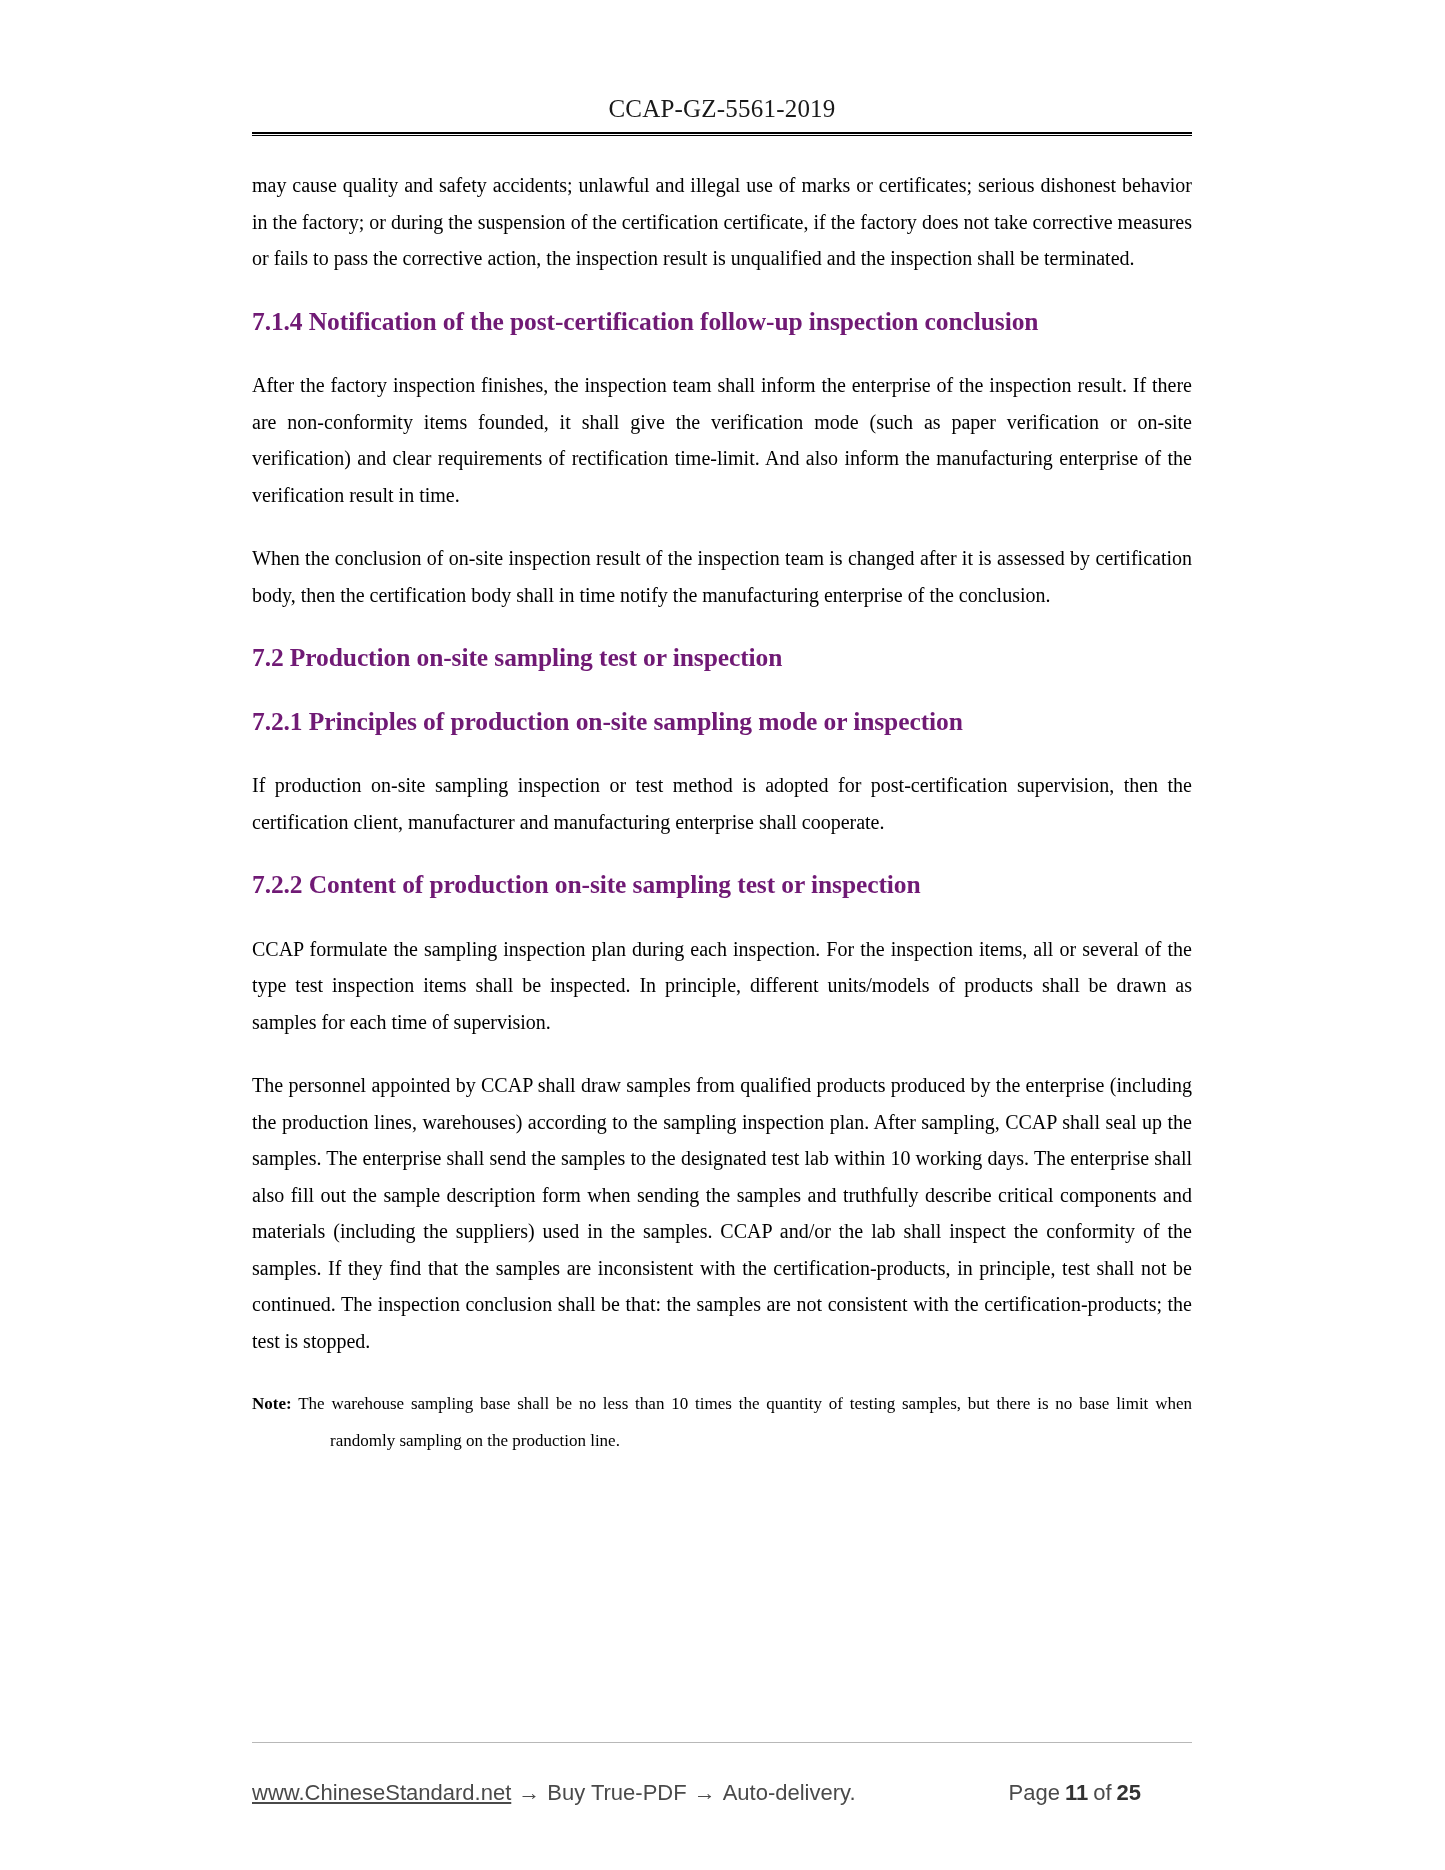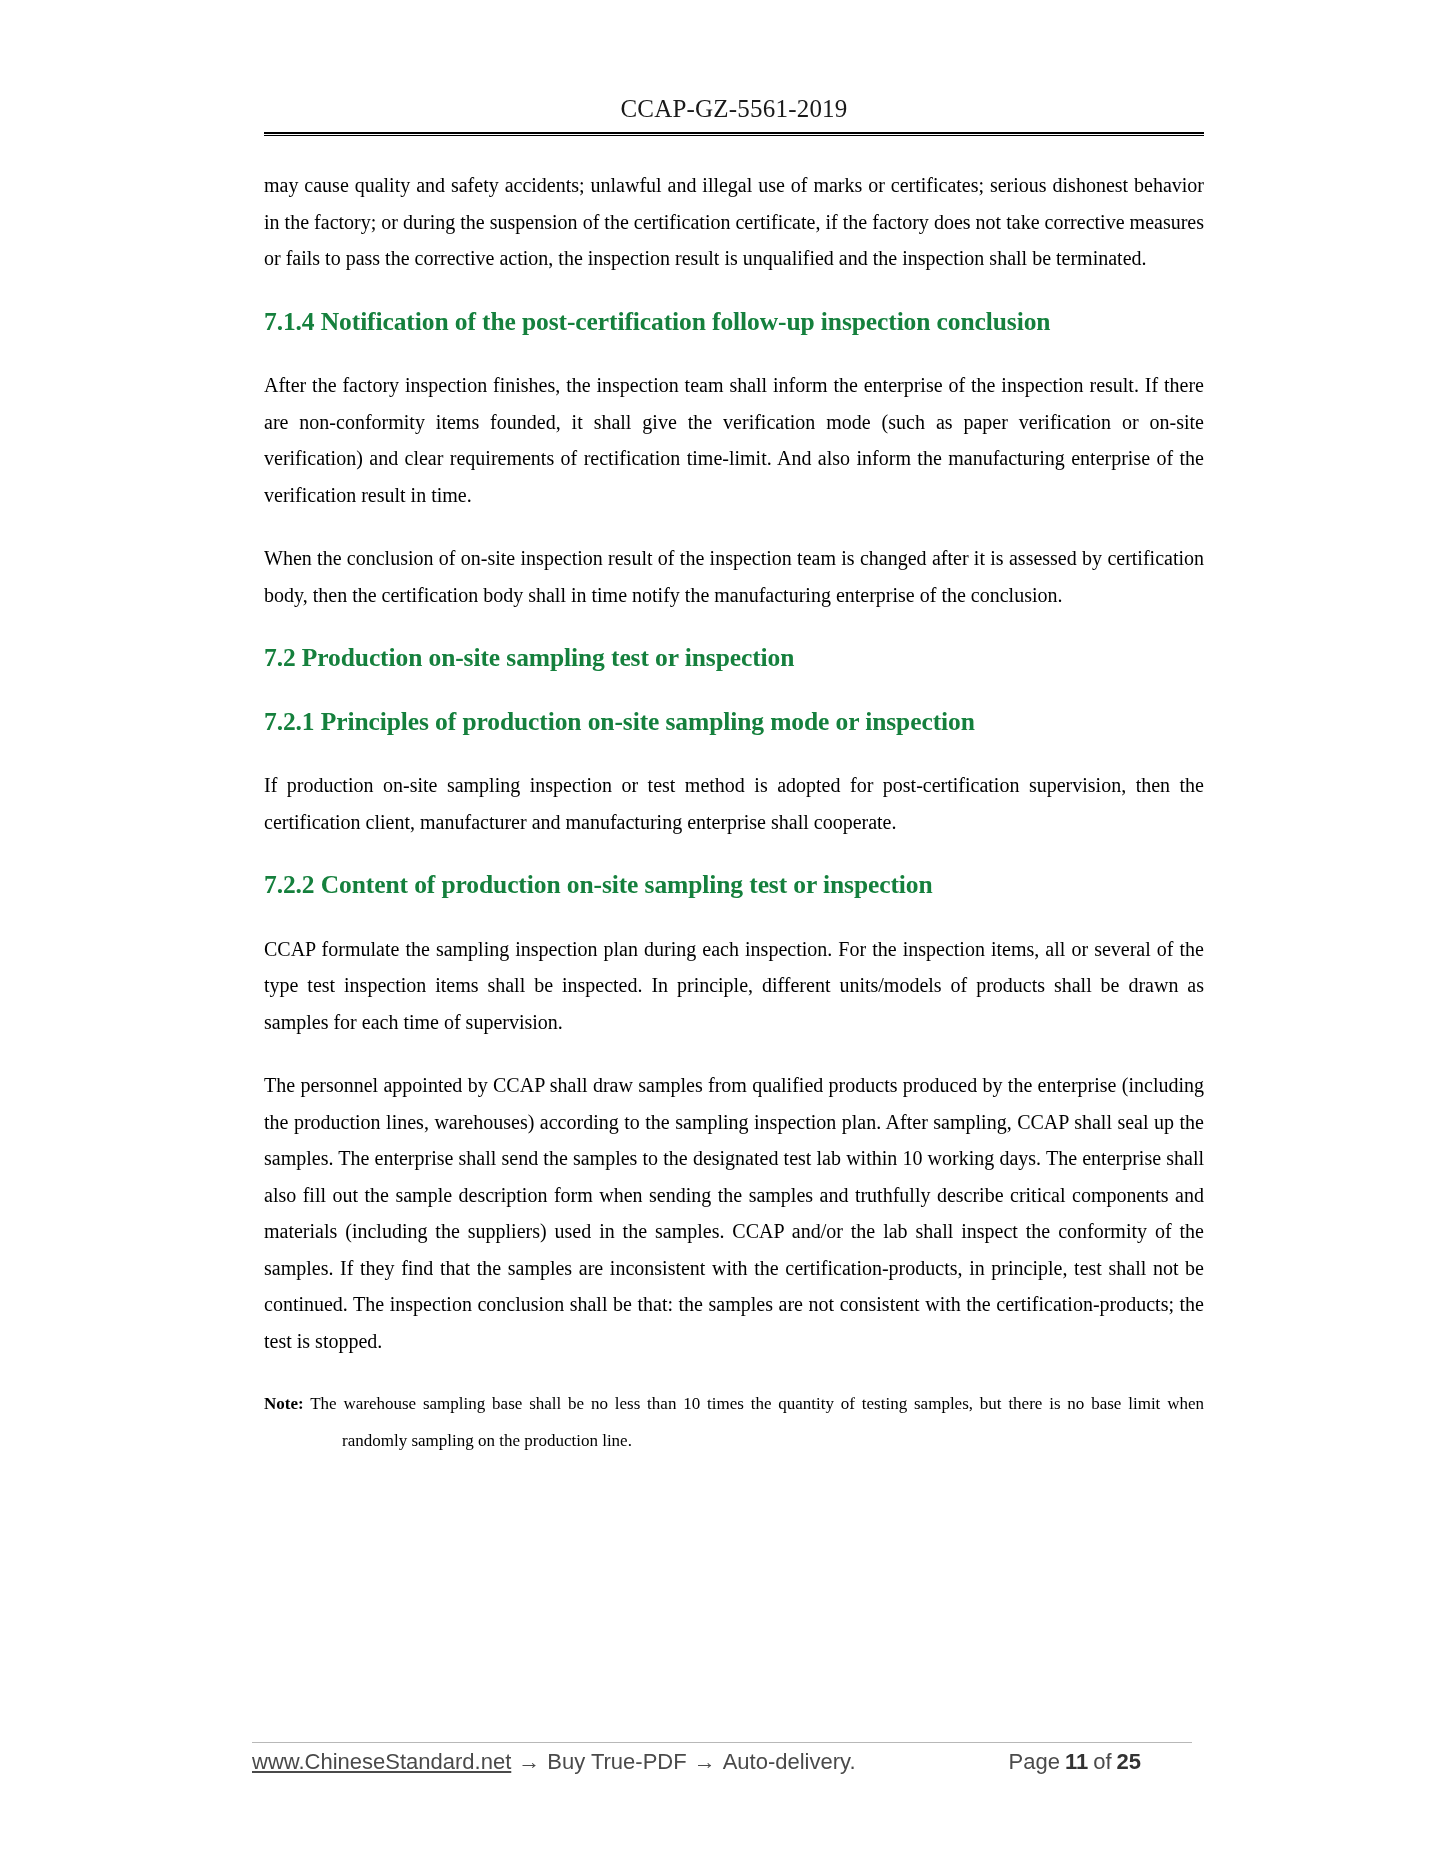--- a/index.html
+++ b/index.html
@@ -14,21 +14,21 @@
   .page {
     position: relative;
     width: 1445px;
     height: 1870px;
     background: #ffffff;
     box-sizing: border-box;
     overflow: hidden;
   }
   .content {
     position: absolute;
-    left: 264px;
+    left: 252px;
     top: 0;
     width: 940px;
   }
 
   
   .header {
     padding-top: 96px;
     text-align: center;
   }
   .header-title {
@@ -60,21 +60,21 @@
     text-justify: inter-word;
     color: #000000;
     hyphens: none;
   }
   h3.heading {
     margin: 0 0 27px 0;
     font-size: 25.5px;
     line-height: 36.5px;
     font-weight: bold;
     text-align: left;
-    color: #15803d;
+    color: #701a75;
     letter-spacing: -0.1px;
   }
   .note-block {
     margin: 0 0 27px 0;
     font-size: 17px;
     line-height: 36.5px;
     text-align: justify;
     padding-left: 78px;
     text-indent: -78px;
     color: #000000;
@@ -88,21 +88,21 @@
     position: absolute;
     left: 252px;
     top: 1742px;
     width: 940px;
   }
   .footer-rule {
     border-top: 1px solid #b8b8b8;
     width: 100%;
   }
   .footer-row {
-    margin-top: 6px;
+    margin-top: 37px;
     display: flex;
     align-items: baseline;
     font-family: "Liberation Sans", "DejaVu Sans", sans-serif;
     font-size: 22px;
     color: #4a4a4a;
   }
   .footer-left {
     display: flex;
     align-items: baseline;
     white-space: pre;

